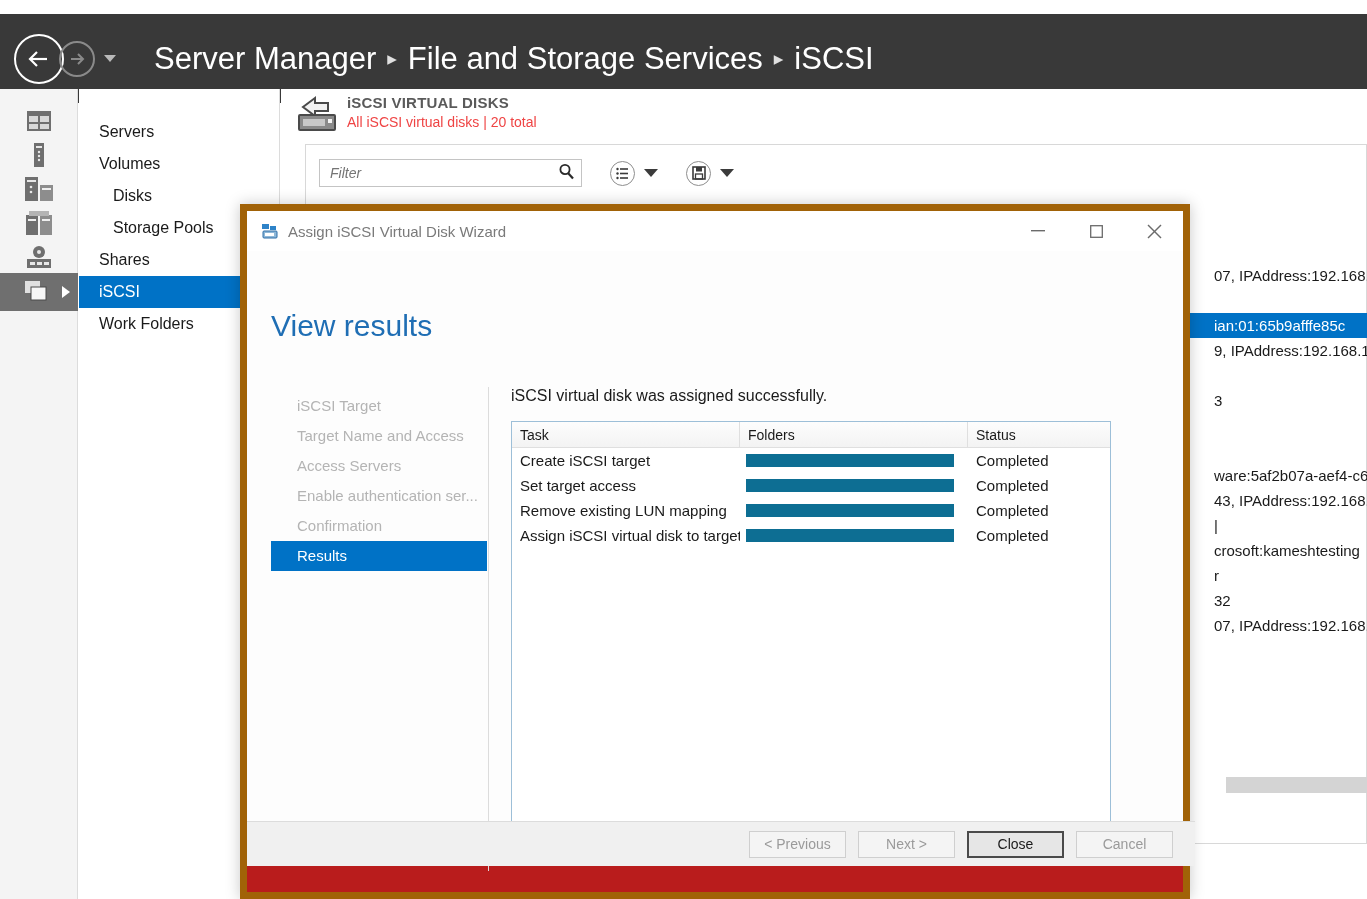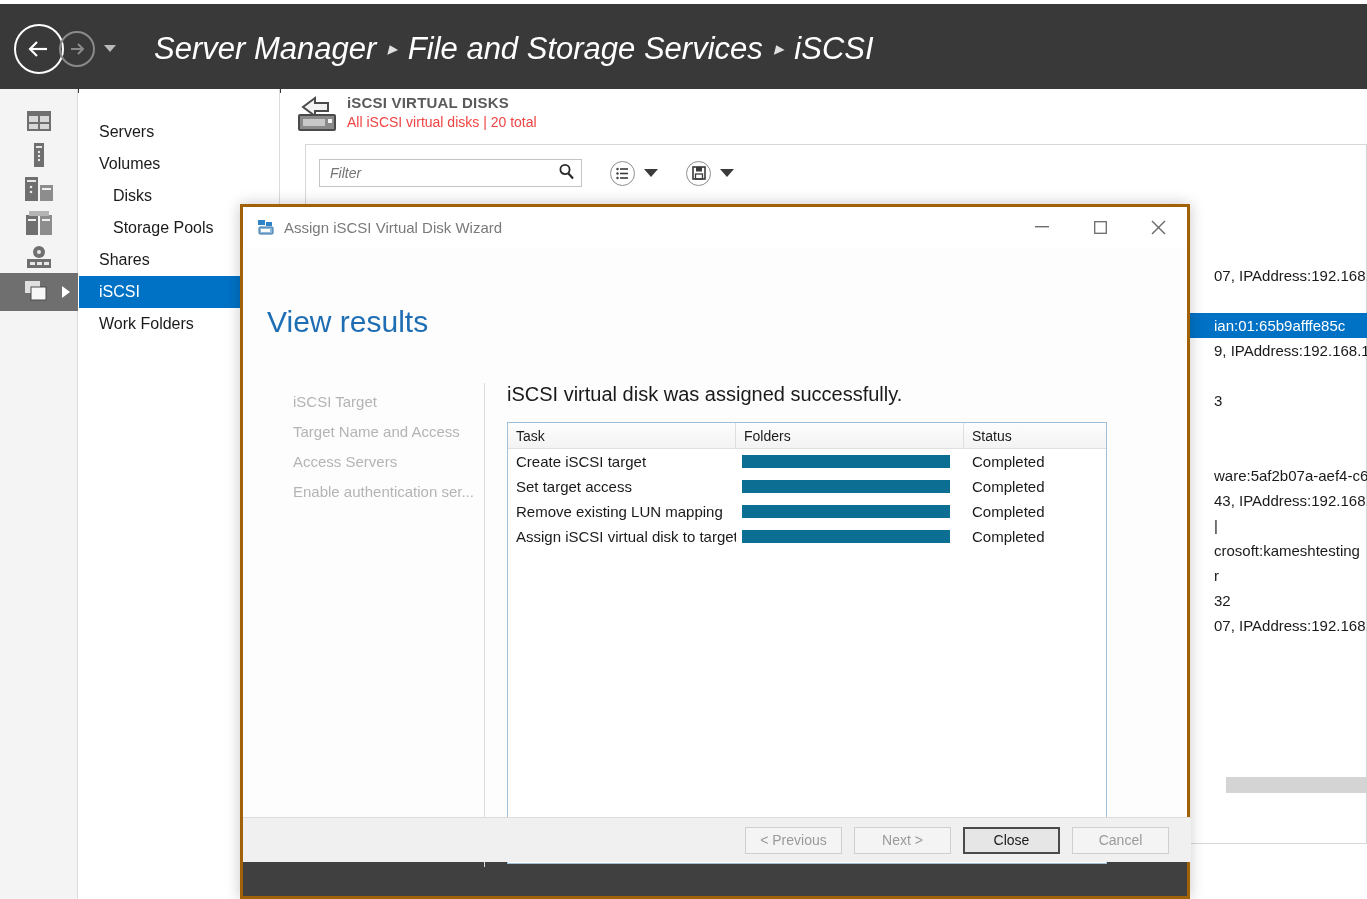--- a/index.html
+++ b/index.html
@@ -6,23 +6,23 @@
   html, body {
     width: 1367px; height: 899px;
     font-family: "Liberation Sans", sans-serif;
     background: #ffffff;
     overflow: hidden;
   }
   #root { position: relative; width: 1367px; height: 899px; }
 
   
   .topbar {
-    position: absolute; left: 0; top: 4px; width: 1367px; height: 89px;
+    position: absolute; left: 0; top: 14px; width: 1367px; height: 89px;
     background: #393939;
-    display: flex; align-items: center; font-style: italic;
+    display: flex; align-items: center;
   }
   .nav-arrows { display: flex; align-items: center; margin-left: 14px; }
   .circ {
     width: 50px; height: 50px; border-radius: 50%;
     display: flex; align-items: center; justify-content: center;
   }
   .circ.back { border: 2px solid #ffffff; }
   .circ.fwd { width: 36px; height: 36px; border: 2px solid #8a8a8a; margin-left: -5px; }
   .circ svg { display: block; }
   .nav-caret {
@@ -118,22 +118,22 @@
   .bg-row.selected { background: #0072c6; color: #ffffff; }
   .bg-scroll {
     position: absolute; left: 920px; top: 632px;
     width: 142px; height: 16px; background: #d4d4d4;
   }
 
   
   .dialog {
     position: absolute; left: 240px; top: 204px;
     width: 950px; height: 695px;
-    background: #404040;
-    border: 3px solid #a16207;
+    background: #b91c1c;
+    border: 7px solid #a16207;
     box-shadow: 0 0 14px rgba(0,0,0,.22);
   }
   .dlg-title {
     height: 40px; display: flex; align-items: center;
     padding-left: 14px; background: #ffffff;
   }
   .dlg-icon { width: 18px; height: 17px; margin-right: 9px; }
   .dlg-title-text { font-size: 15px; color: #7a7a7a; }
   .dlg-winbtns { margin-left: auto; display: flex; height: 40px; }
   .winbtn {
@@ -152,21 +152,21 @@
     font-size: 15px; color: #b4b4b4; white-space: nowrap;
     overflow: hidden; text-overflow: clip;
   }
   .step.current { background: #0072c6; color: #ffffff; font-weight: normal; }
   .step-divider {
     position: absolute; left: 241px; top: 136px;
     width: 1px; height: 484px; background: #dcdcdc;
   }
 
   .results-area { position: absolute; left: 264px; top: 136px; width: 604px; }
-  .results-msg { font-size: 20px; color: #1a1a1a; margin-bottom: 16px; }
+  .results-msg { font-size: 16px; color: #1a1a1a; margin-bottom: 16px; }
   .rtable {
     width: 600px; height: 442px;
     border: 1px solid #9dbfd8;
     background: #ffffff; position: relative;
   }
   .rt-head {
     display: flex; height: 26px; align-items: center;
     border-bottom: 1px solid #dfdfdf;
     background: linear-gradient(#fdfdfd, #f3f3f3);
   }
@@ -424,20 +424,22 @@
     </div>
 
     <div class="dlg-body">
       <div class="dlg-h1">View results</div>
 
       <div class="steps" id="steps">
           <div class="step">iSCSI Target</div>
           <div class="step">Target Name and Access</div>
           <div class="step">Access Servers</div>
           <div class="step">Enable authentication ser...</div>
+          <div class="step">Confirmation</div>
+          <div class="step current">Results</div>
         </div>
       <div class="step-divider"></div>
 
       <div class="results-area">
         <div class="results-msg">iSCSI virtual disk was assigned successfully.</div>
         <div class="rtable">
           <div class="rt-head">
             <div class="rt-th c1">Task</div>
             <div class="rt-th c2">Folders</div>
             <div class="rt-th c3">Status</div>

